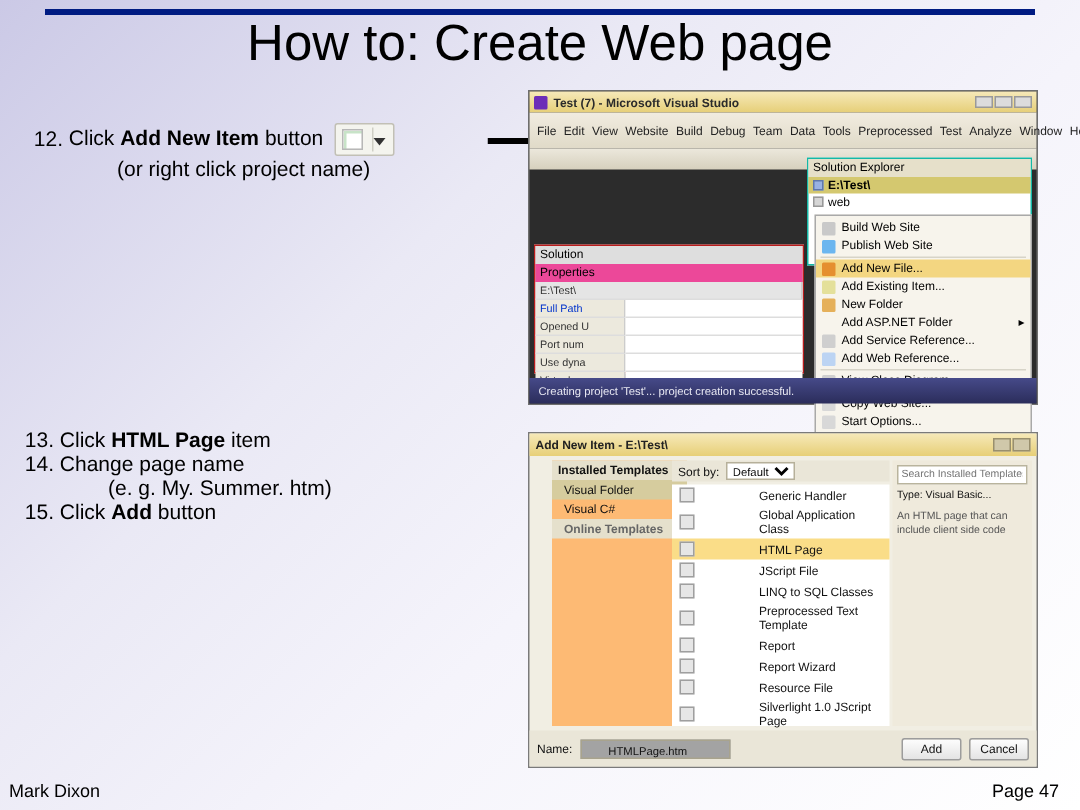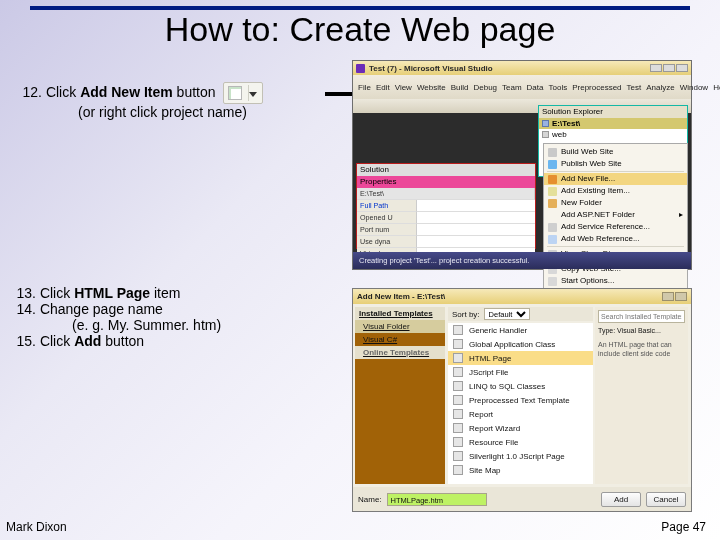--- a/index.html
+++ b/index.html
@@ -192,54 +192,53 @@
   .dlg .sortbar {
     position:absolute; left:95px; right:98px; top:3px;
     height: 14px; background:#eae6d8;
     display:flex; align-items:center; gap:4px;
     padding:0 4px;
   }
   .dlg .sortbar select {
     font-size:7.5px; height:12px; border:1px solid #b6b09a; background:#fff;
   }
   .dlg .left {
-    position:absolute; left:2px; top:3px; bottom:3px; width: 90px;
-    background: #a16207;
-    text-decoration: underline;
+    position:absolute; left:15px; top:3px; bottom:3px; width: 90px;
+    background: #fdba74;
   }
   .dlg .left .hdr { padding:2px 4px; font-weight:bold; background:#e5e0cc;}
   .dlg .left .item { padding:2px 8px; }
   .dlg .left .item.sel { background:#d6cc9e; }
   .dlg .left .item.small { color:#666; }
   .dlg .center {
     position:absolute; left:95px; right:98px; top:19px; bottom:3px;
     background:#fff;
   }
   .dlg .center .row {
     display:flex; align-items:center; padding:2px 5px; gap:6px;
     border-bottom:0px;
   }
   .dlg .center .row.sel { background:#fadd88; }
   .dlg .center .ico { width:10px; height:10px; background:#e6e6e6; border:1px solid #9f9f9f; flex:0 0 10px; }
-  .dlg .center .lbl { flex:1; }
+  .dlg .center .lbl { flex:1;margin-left:37px; }
   .dlg .right {
     position:absolute; right:3px; top:3px; bottom:3px; width:93px;
     background:#efeadc; padding:3px;
   }
   .dlg .right .sin { width:100%; height:13px; border:1px solid #b9b49d; background:#fff; font-size:7px; padding:0 2px;}
   .dlg .footer {
     position:absolute; bottom:0; left:0; right:0;
     height: 24px;
     background:#eae6d8;
     display:flex; align-items:center;
     padding:0 5px; gap: 5px;
   }
   .dlg .footer .namefield {
     flex: 0 0 100px;
-    height:13px; border:1px solid #a8a38d; background:#bef264; font-size:7.5px; padding:0 3px; line-height:13px;
+    height:13px; border:1px solid #a8a38d; background:#a3a3a3; font-size:7.5px; padding:0 18px; line-height:13px;
   }
   .dlg .footer .btn {
     width:40px; height:15px; border:1px solid #9c9c9c; background:linear-gradient(#fdfdfd,#e4e4e4);
     text-align:center; line-height:13px; border-radius:2px;
   }
   .dlg .right .desc { color:#555; font-size:7px; margin-top:6px; line-height:9px;}
   .dlg .right .tlabel { font-size:7px; margin-top:4px; }
 
   .foot-left {
     position:absolute; left:6px; bottom:6px; font-size:12px; color:#000;

